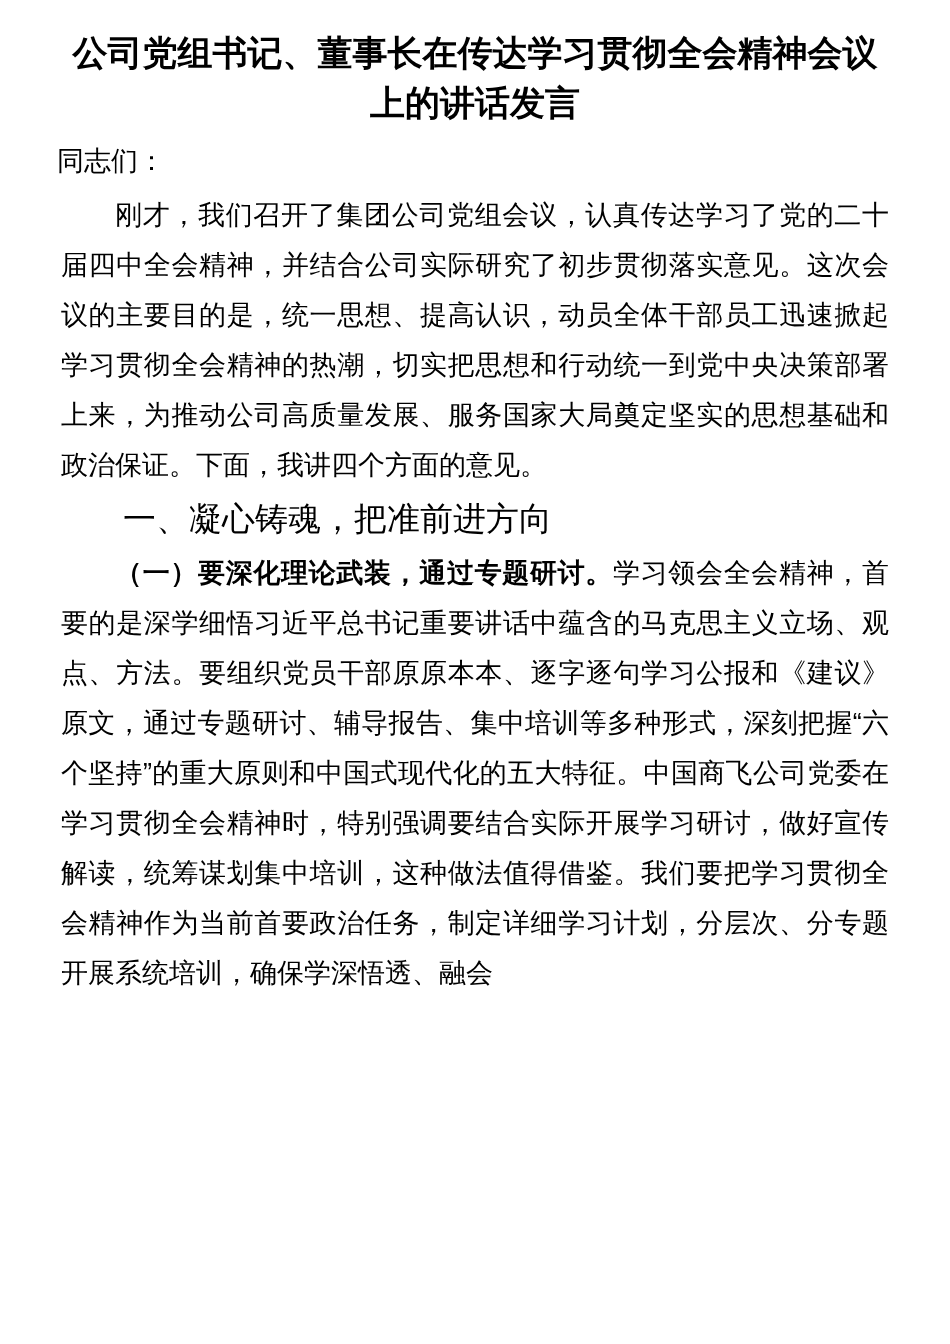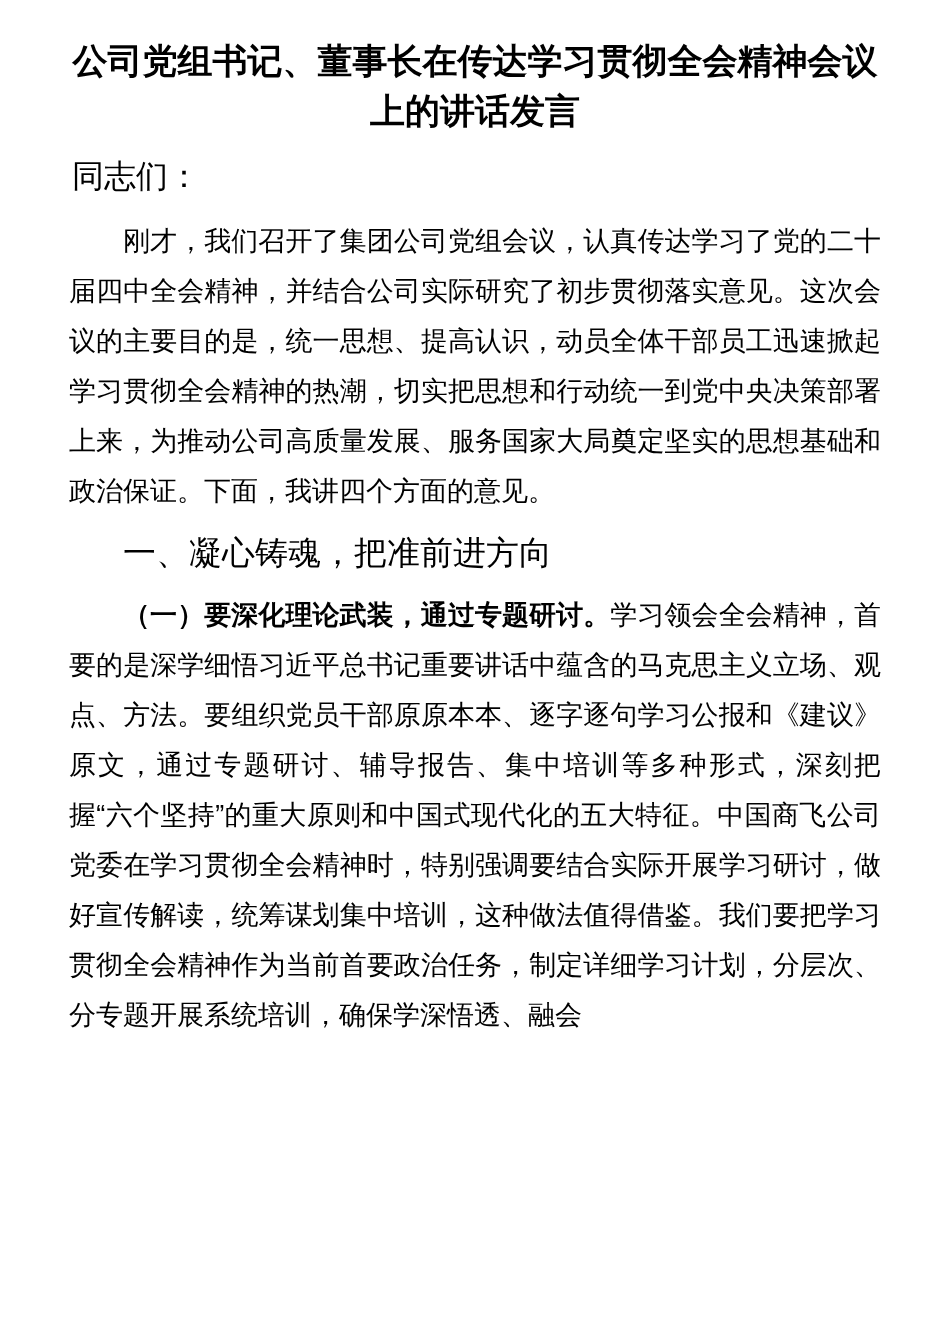--- a/index.html
+++ b/index.html
@@ -12,38 +12,38 @@
     height: 1344px;
     overflow: hidden;
     color: #000000;
     font-family: "Liberation Sans", sans-serif;
   }
   .page {
     box-sizing: border-box;
     width: 950px;
     height: 1344px;
     background: #ffffff;
-    padding: 36px 57px 0 57px;
+    padding: 28px 57px 0 57px;
   }
   .doc-title {
     margin: 0 0 8px 0;
     font-size: 35px;
     line-height: 50px;
     font-weight: 700;
     text-align: center;
     letter-spacing: 0;
   }
   .salutation {
-    margin: 15px;
-    font-size: 32px;
+    margin: 0;
+    font-size: 27px;
     line-height: 50px;
     text-indent: 0;
   }
   .para {
-    margin: 12px;
+    margin: 4px;
     font-size: 27px;
     line-height: 50px;
     text-indent: 2em;
     text-align: justify;
   }
   .section-heading {
     margin: 0;
     font-size: 33px;
     line-height: 50px;
     font-weight: 400;

